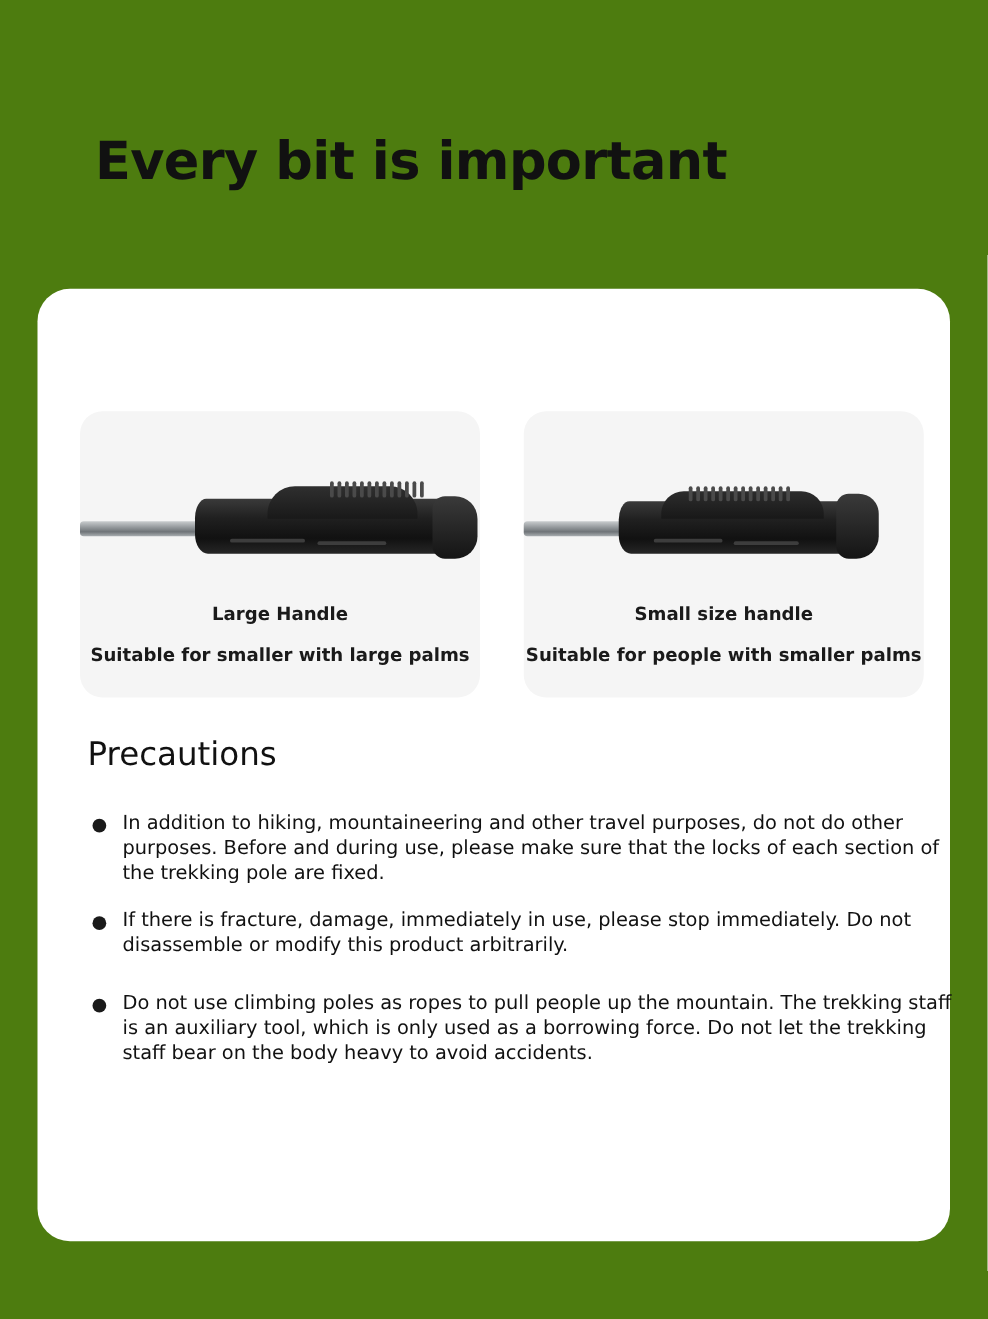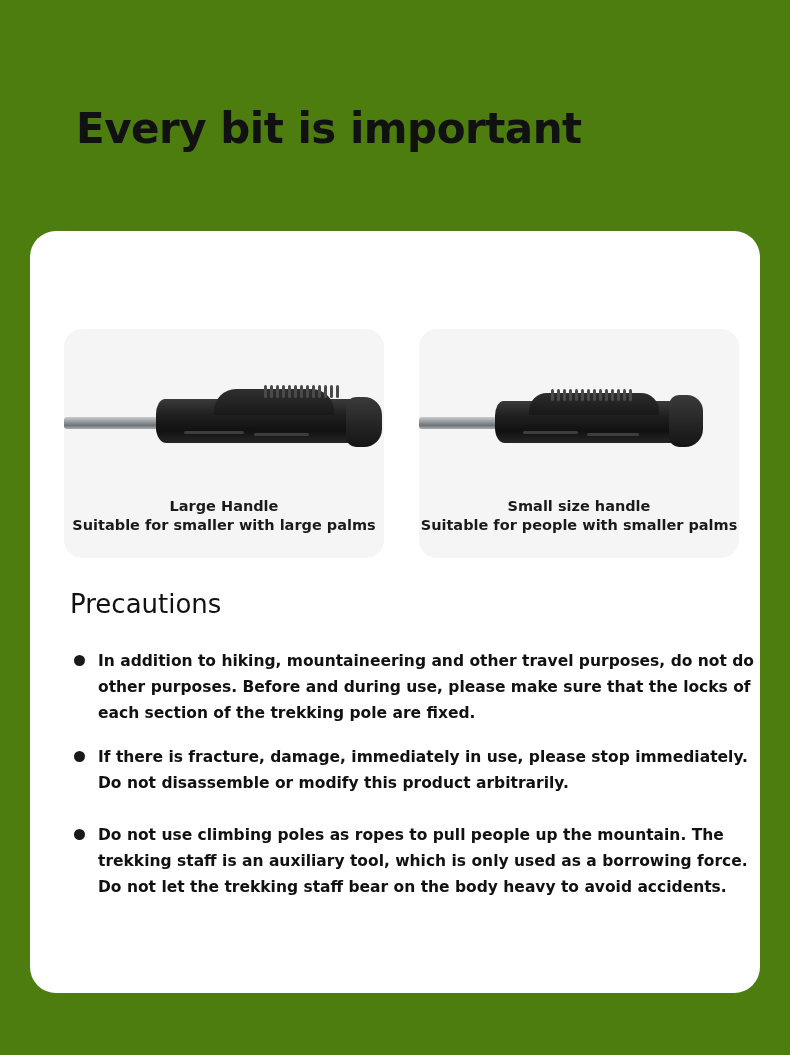--- a/index.html
+++ b/index.html
@@ -59,21 +59,21 @@
   .handle-panel.right { left: 419px; }
 
   .panel-caption {
     position: absolute;
     width: 100%;
     text-align: center;
     font-size: 14.5px;
     font-weight: bold;
     color: #1a1a1a;
   }
-  .panel-caption.title { top: 155px; margin-top: 14px; }
+  .panel-caption.title { top: 155px; }
   .panel-caption.sub { top: 188px; }
 
   
   .handle-art {
     position: absolute;
     left: 0;
     top: 46px;
     width: 100%;
     height: 96px;
   }
@@ -152,22 +152,22 @@
   .bullets {
     position: absolute;
     left: 70px;
     top: 648px;
     width: 700px;
   }
   .bullet {
     position: relative;
     padding-left: 28px;
     font-size: 15.5px;
-    font-weight: bold;
-    line-height: 26px;
+    font-weight: normal;
+    line-height: 20px;
     color: #111111;
     margin-bottom: 18px;
   }
   .bullet .dot {
     position: absolute;
     left: 4px;
     top: 7px;
     width: 11px;
     height: 11px;
     border-radius: 50%;

